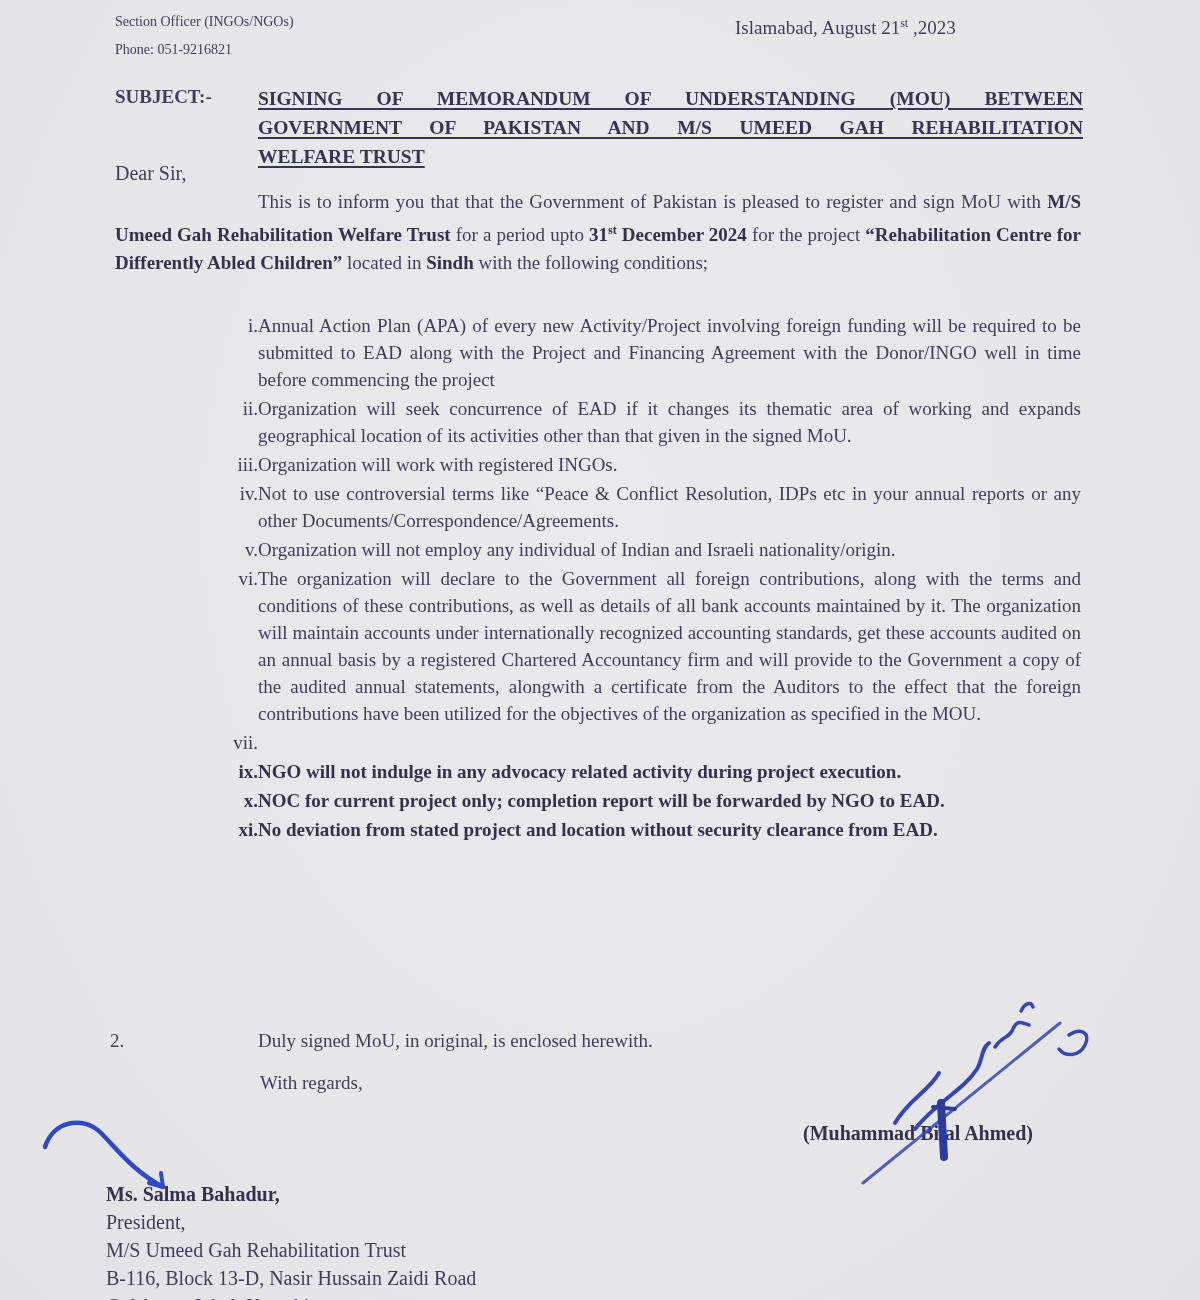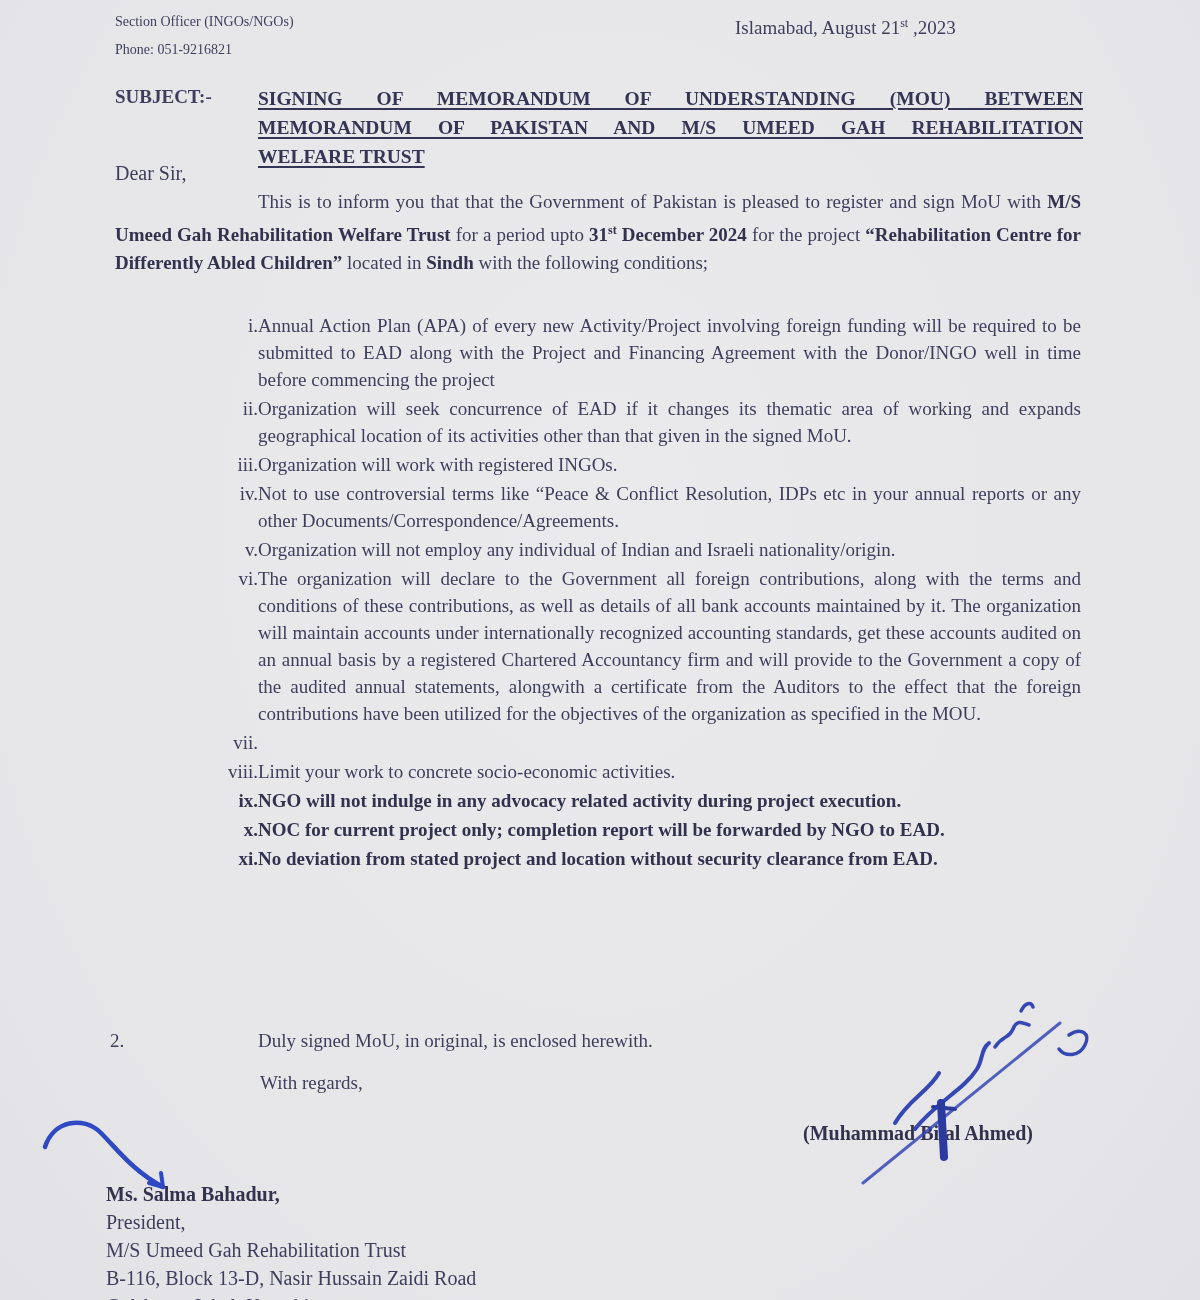--- a/index.html
+++ b/index.html
@@ -50,21 +50,21 @@
     </div>
 
     <div class="hdr-right">
       <span>Islamabad, August 21</span><sup>st</sup><span> ,2023</span>
     </div>
 
     <div class="subject">
       <div class="subject-label">SUBJECT:-</div>
       <div class="subject-lines">
         <div class="sline"><span class="uline">SIGNING OF MEMORANDUM OF UNDERSTANDING (MOU) BETWEEN</span></div>
-        <div class="sline"><span class="uline">MEMORANDUM OF PAKISTAN AND M/S UMEED GAH REHABILITATION</span></div>
+        <div class="sline"><span class="uline">GOVERNMENT OF PAKISTAN AND M/S UMEED GAH REHABILITATION</span></div>
         <div class="sline last"><span class="uline">WELFARE TRUST</span></div>
       </div>
     </div>
 
     <div class="salutation">Dear Sir,</div>
 
     <div class="intro">
       <span>This is to inform you that that the Government of Pakistan is pleased to register and sign MoU with </span><span class="b">M/S Umeed Gah Rehabilitation Welfare Trust</span><span> for a period upto </span><span class="b">31</span><sup class="b">st</sup><span class="b"> December 2024</span><span> for the project </span><span class="b">“Rehabilitation Centre for Differently Abled Children”</span><span> located in </span><span class="b">Sindh</span><span> with the following conditions;</span>
     </div>
 
@@ -88,24 +88,20 @@
       <div class="cond">
         <div class="num">v.</div>
         <div class="txt">Organization will not employ any individual of Indian and Israeli nationality/origin.</div>
       </div>
       <div class="cond">
         <div class="num">vi.</div>
         <div class="txt">The organization will declare to the Government all foreign contributions, along with the terms and conditions of these contributions, as well as details of all bank accounts maintained by it. The organization will maintain accounts under internationally recognized accounting standards, get these accounts audited on an annual basis by a registered Chartered Accountancy firm and will provide to the Government a copy of the audited annual statements, alongwith a certificate from the Auditors to the effect that the foreign contributions have been utilized for the objectives of the organization as specified in the MOU.</div>
       </div>
       <div class="cond">
         <div class="num">vii.</div>
-      </div>
-      <div class="cond">
-        <div class="num">viii.</div>
-        <div class="txt">Limit your work to concrete socio-economic activities.</div>
       </div>
       <div class="cond bold">
         <div class="num">ix.</div>
         <div class="txt">NGO will not indulge in any advocacy related activity during project execution.</div>
       </div>
       <div class="cond bold">
         <div class="num">x.</div>
         <div class="txt">NOC for current project only; completion report will be forwarded by NGO to EAD.</div>
       </div>
       <div class="cond bold">

